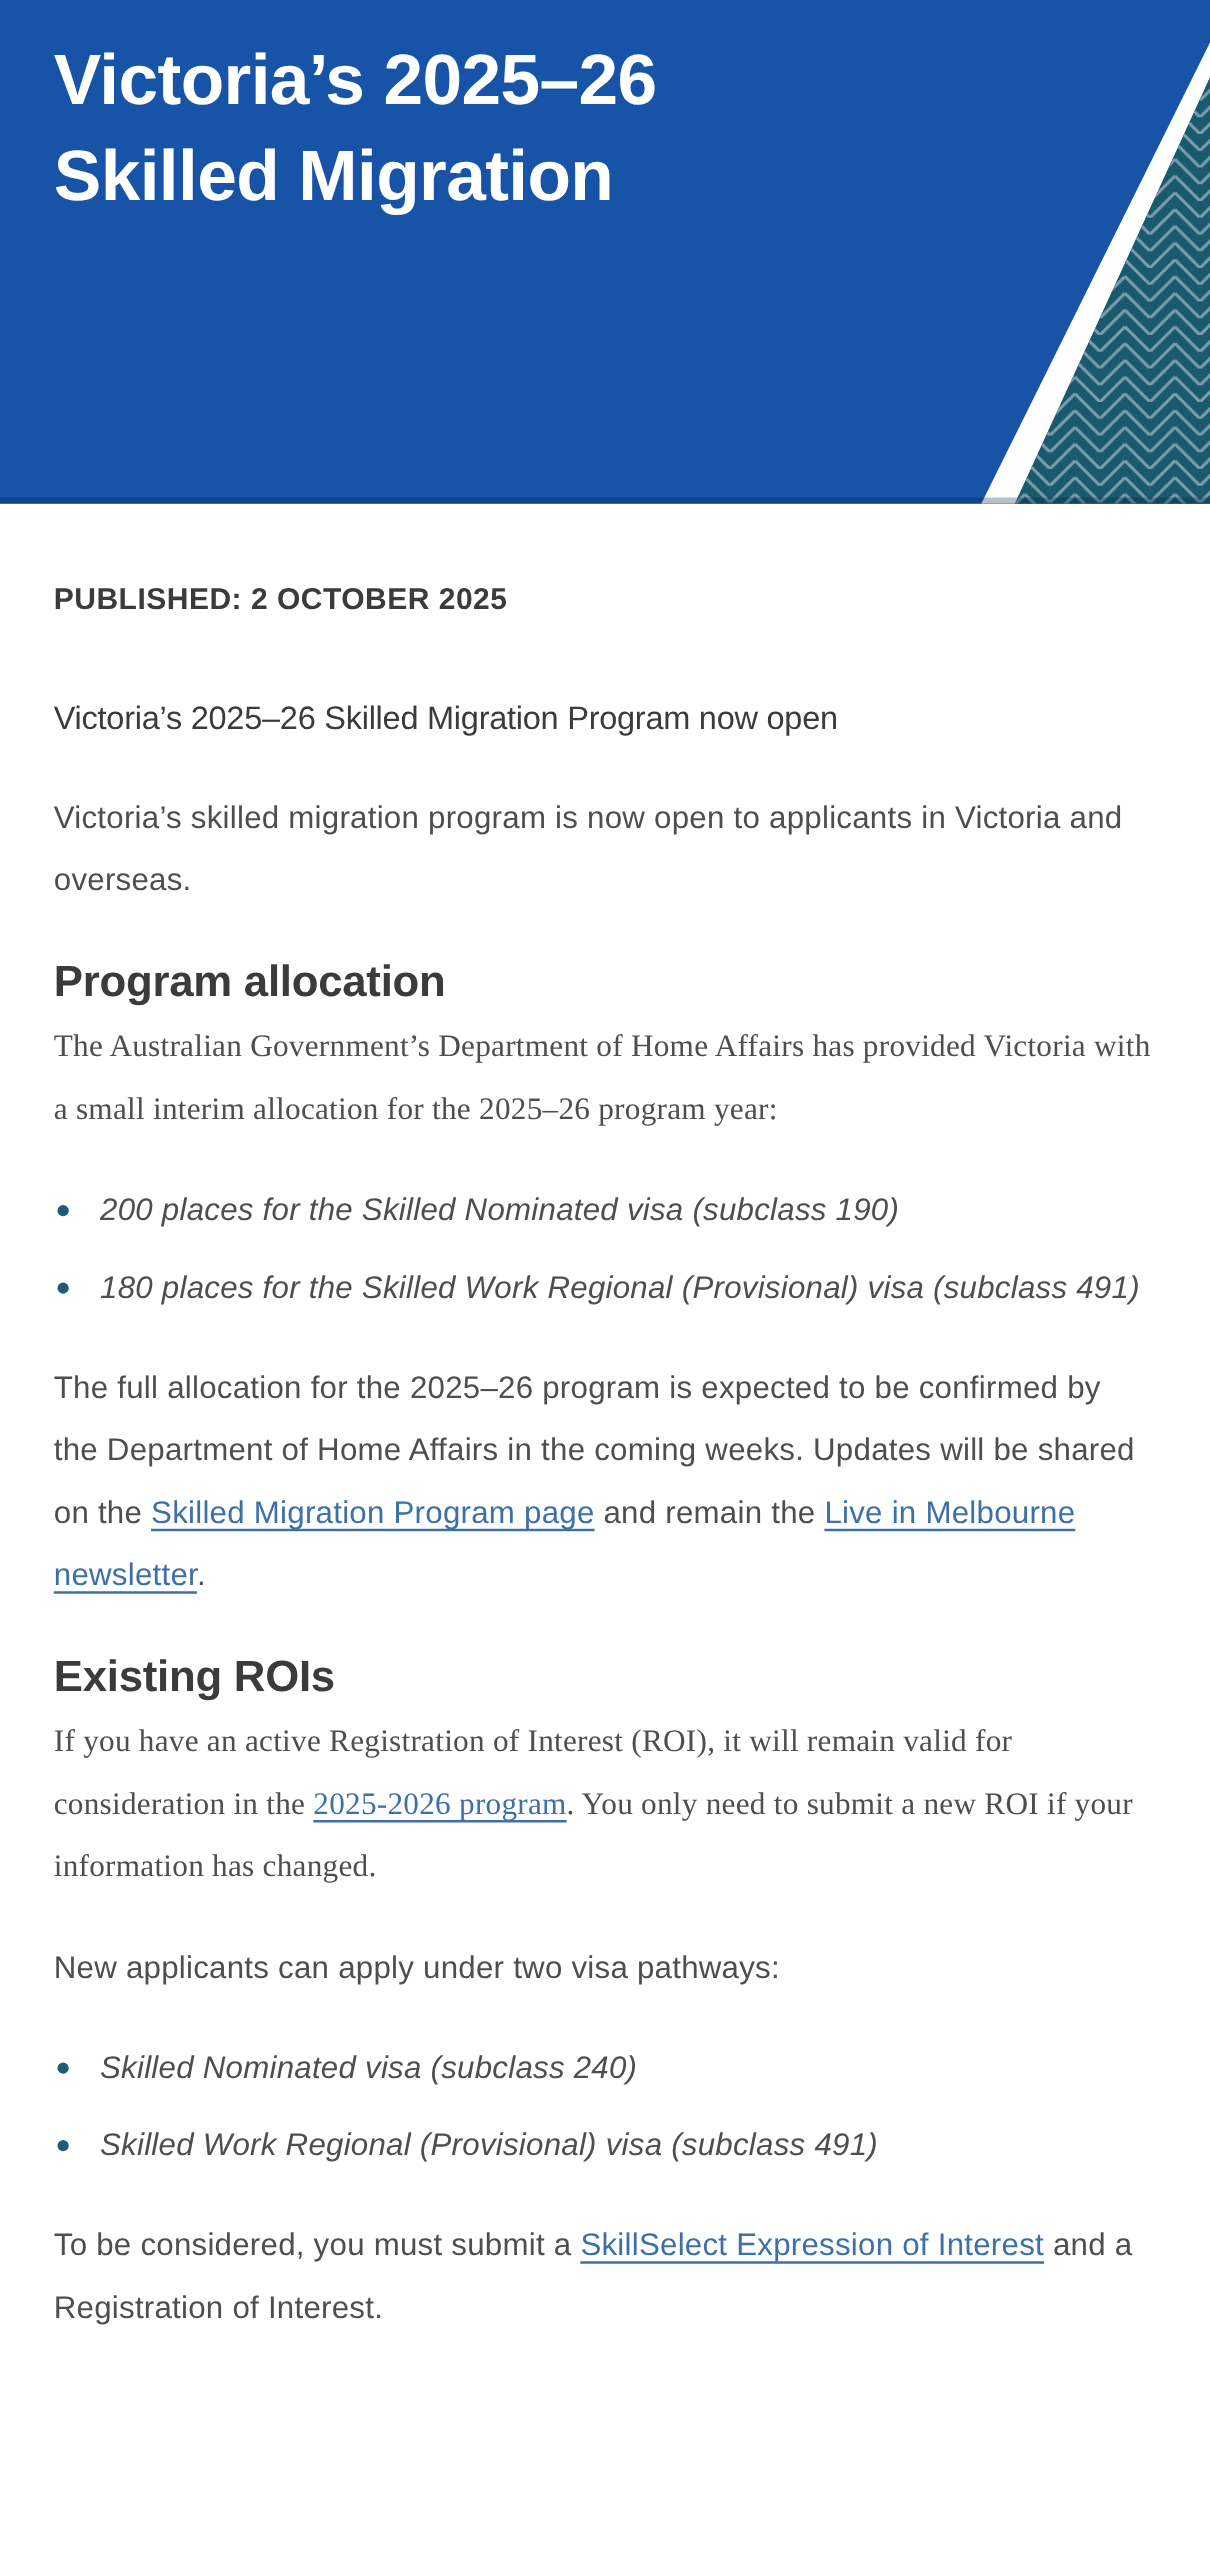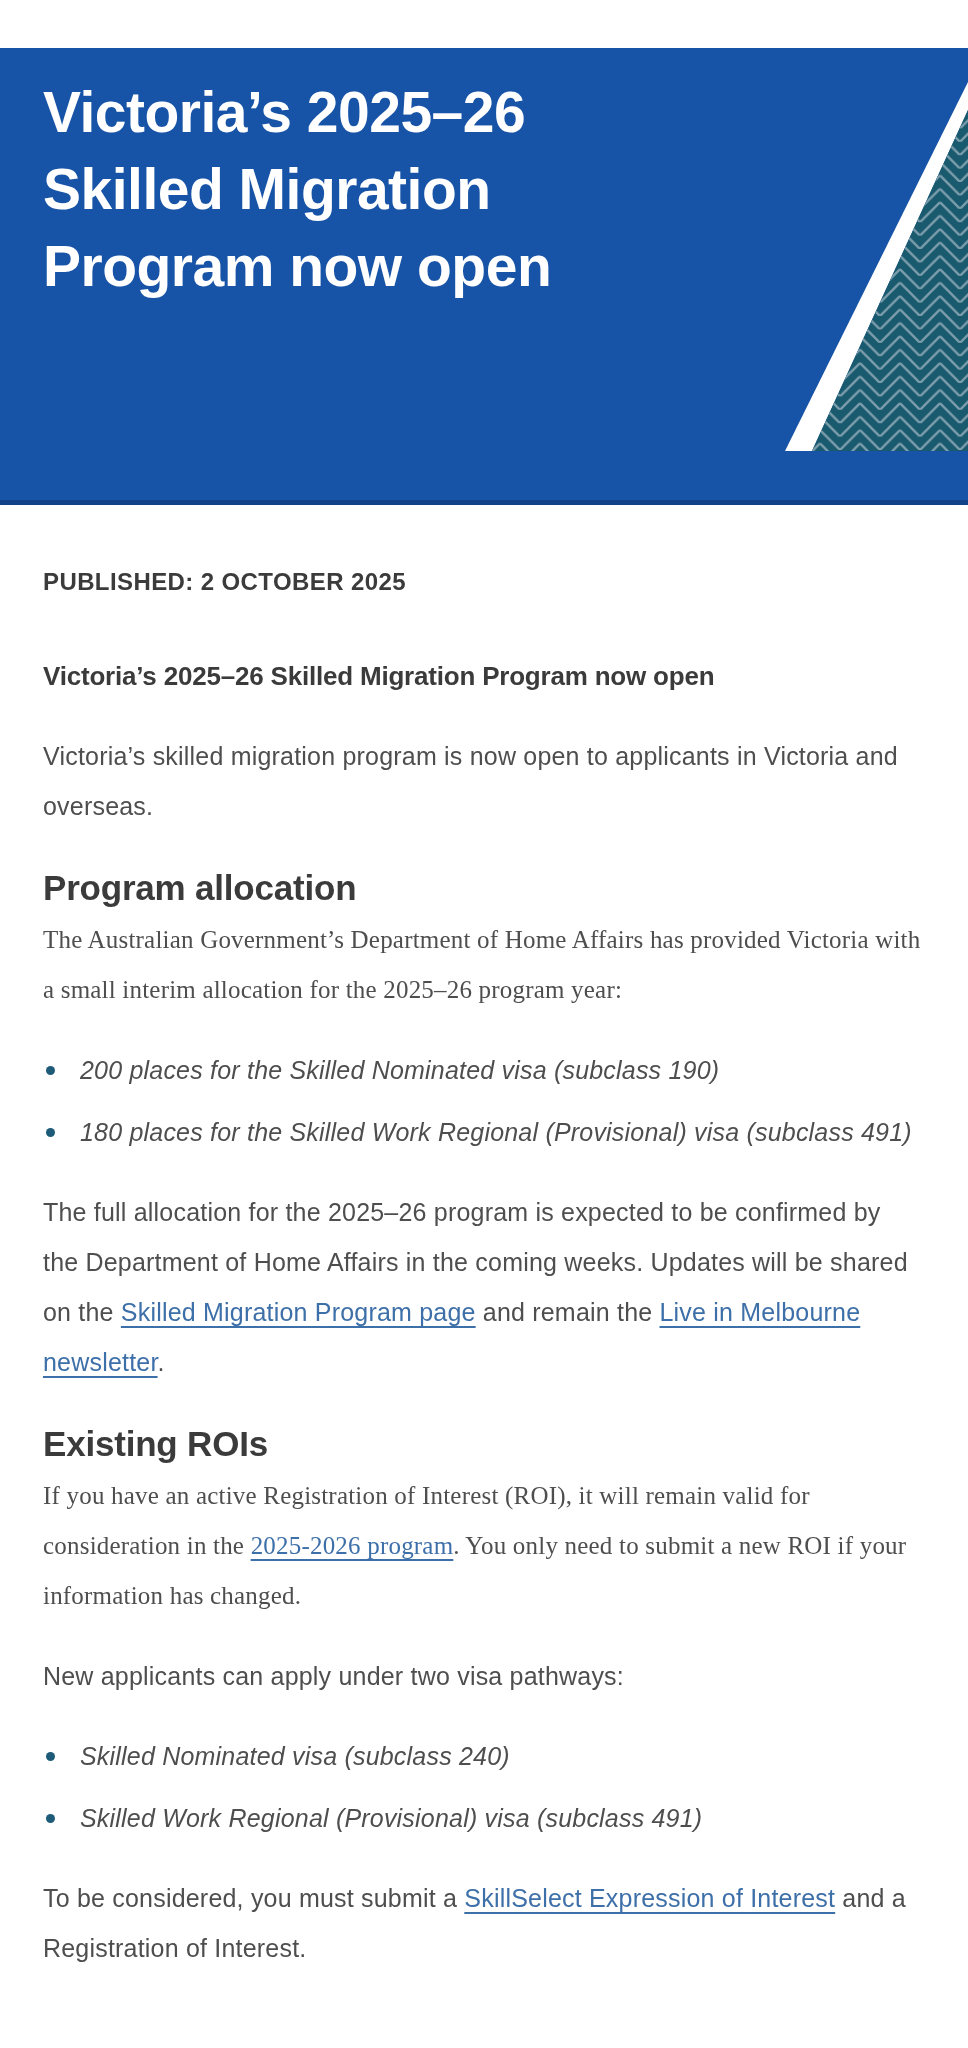--- a/index.html
+++ b/index.html
@@ -1,39 +1,39 @@
 <!DOCTYPE html>
 <html style="--banner-blue: #1753a6; --pattern-teal: #1a5a6e; --pattern-line: #7b9cab; --link-blue: #3d6fa8; --bullet-dot: #1e5b78; --heading-gray: #3b3b3b; --body-gray: #4e4e4e;"><head>
 <meta charset="utf-8">
 <style>
   html,body{margin:0;padding:0;background:#fff;}
   .page{
     width:968px;height:2048px;position:relative;overflow:hidden;background:#fff;
     font-family:"Liberation Sans","DejaVu Sans",sans-serif;
   }
   
-  .banner{position:relative;height:457px;background:var(--banner-blue,#1753a6);margin-top:48px;}
+  .banner{position:relative;height:403px;background:var(--banner-blue,#1753a6);}
   .banner-art{position:absolute;left:0;top:0;width:968px;height:403px;z-index:1;display:block;}
   .banner::after{
     content:"";position:absolute;left:0;right:0;bottom:0;height:5px;
     background:rgba(8,25,60,.28);z-index:3;
   }
   .banner h1{
     position:relative;z-index:2;margin:0;padding:26px 0 0 43px;
     font-size:57px;line-height:77px;font-weight:700;color:#ffffff;letter-spacing:-.5px;
   }
   .banner h1 span{display:block;}
   
   .content{padding:62px 22px 0 43px;max-width:879px;box-sizing:content-box;}
   .published{
     margin:0;font-size:24px;line-height:30px;font-weight:700;letter-spacing:.4px;
     color:var(--heading-gray,#3b3b3b);
   }
   h2.article-heading{
-    margin:54px 0 0;font-size:26px;line-height:50px;font-weight:700;
+    margin:54px 0 0;font-size:26px;line-height:50px;font-weight:400;
     color:var(--heading-gray,#3b3b3b);letter-spacing:-.2px;
   }
   h3.section-heading{
     margin:32px 0 0;font-size:35px;line-height:50px;font-weight:700;
     color:var(--heading-gray,#3b3b3b);letter-spacing:-.2px;
   }
   p.body-text{
     margin:30px 0 0;font-size:25px;line-height:50px;font-weight:400;
     color:var(--body-gray,#4e4e4e);letter-spacing:.2px;
   }
@@ -55,21 +55,20 @@
 </style>
 </head>
 <body>
 
 <div class="page">
 
   <header class="banner">
     <h1>
       <span>Victoria’s 2025–26</span>
       <span>Skilled Migration</span>
-      <span>Program now open</span>
     </h1>
     <svg class="banner-art" viewBox="0 0 968 403" preserveAspectRatio="none" aria-hidden="true">
       <defs>
         <pattern id="chev" width="40" height="13.4" patternUnits="userSpaceOnUse">
           <path d="M0,13.4 L20,-6.6 M0,26.8 L20,6.8 M20,-6.6 L40,13.4 M20,6.8 L40,26.8" fill="none" stroke="#7b9cab" stroke-width="2.4"></path>
         </pattern>
       </defs>
       <polygon points="785,403 812,403 968,62 968,34" fill="#ffffff"></polygon>
       <polygon points="812,403 968,403 968,62" fill="#1a5a6e"></polygon>
       <polygon points="812,403 968,403 968,62" fill="url(#chev)"></polygon>

